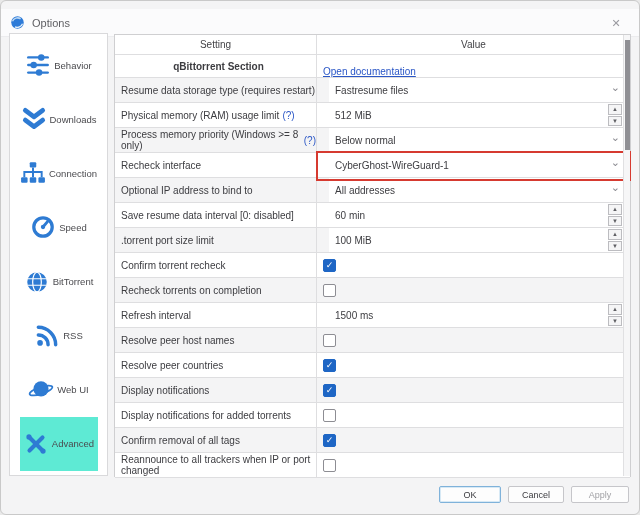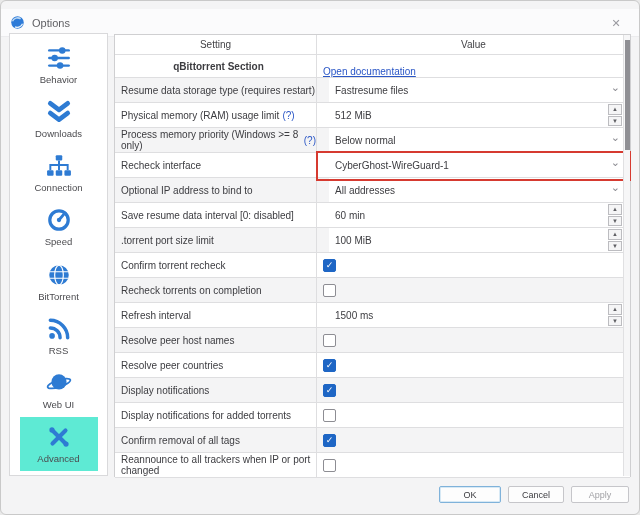--- a/index.html
+++ b/index.html
@@ -23,21 +23,21 @@
     color:#9a9aa0; font-size:11px; cursor:default;
   }
   
   .sidebar {
     position:absolute; left:8px; top:32px; width:99px; height:443px;
     background:#ffffff; border:1px solid #d9d9db;
     display:flex; flex-direction:column; padding:4px 0;
   }
   .side-item {
     flex:1; width:78px; margin:0 auto;
-    display:flex; flex-direction:column; align-items:center; justify-content:center; gap:3px;
+    display:flex; flex-direction:row; align-items:center; justify-content:center; gap:3px;
   }
   .side-item.selected { background:#5eead4; }
   .side-icon { width:26px; height:26px; display:flex; align-items:center; justify-content:center; }
   .side-label { font-size:9.5px; color:#4b4b4f; }
   
   .table {
     position:absolute; left:113px; top:33px; width:517px; height:443px;
     background:#ffffff; border:1px solid #cfcfd1; font-size:10px; color:#3c3c40;
   }
   .trow { display:flex; border-bottom:1px solid #dedee0; }

